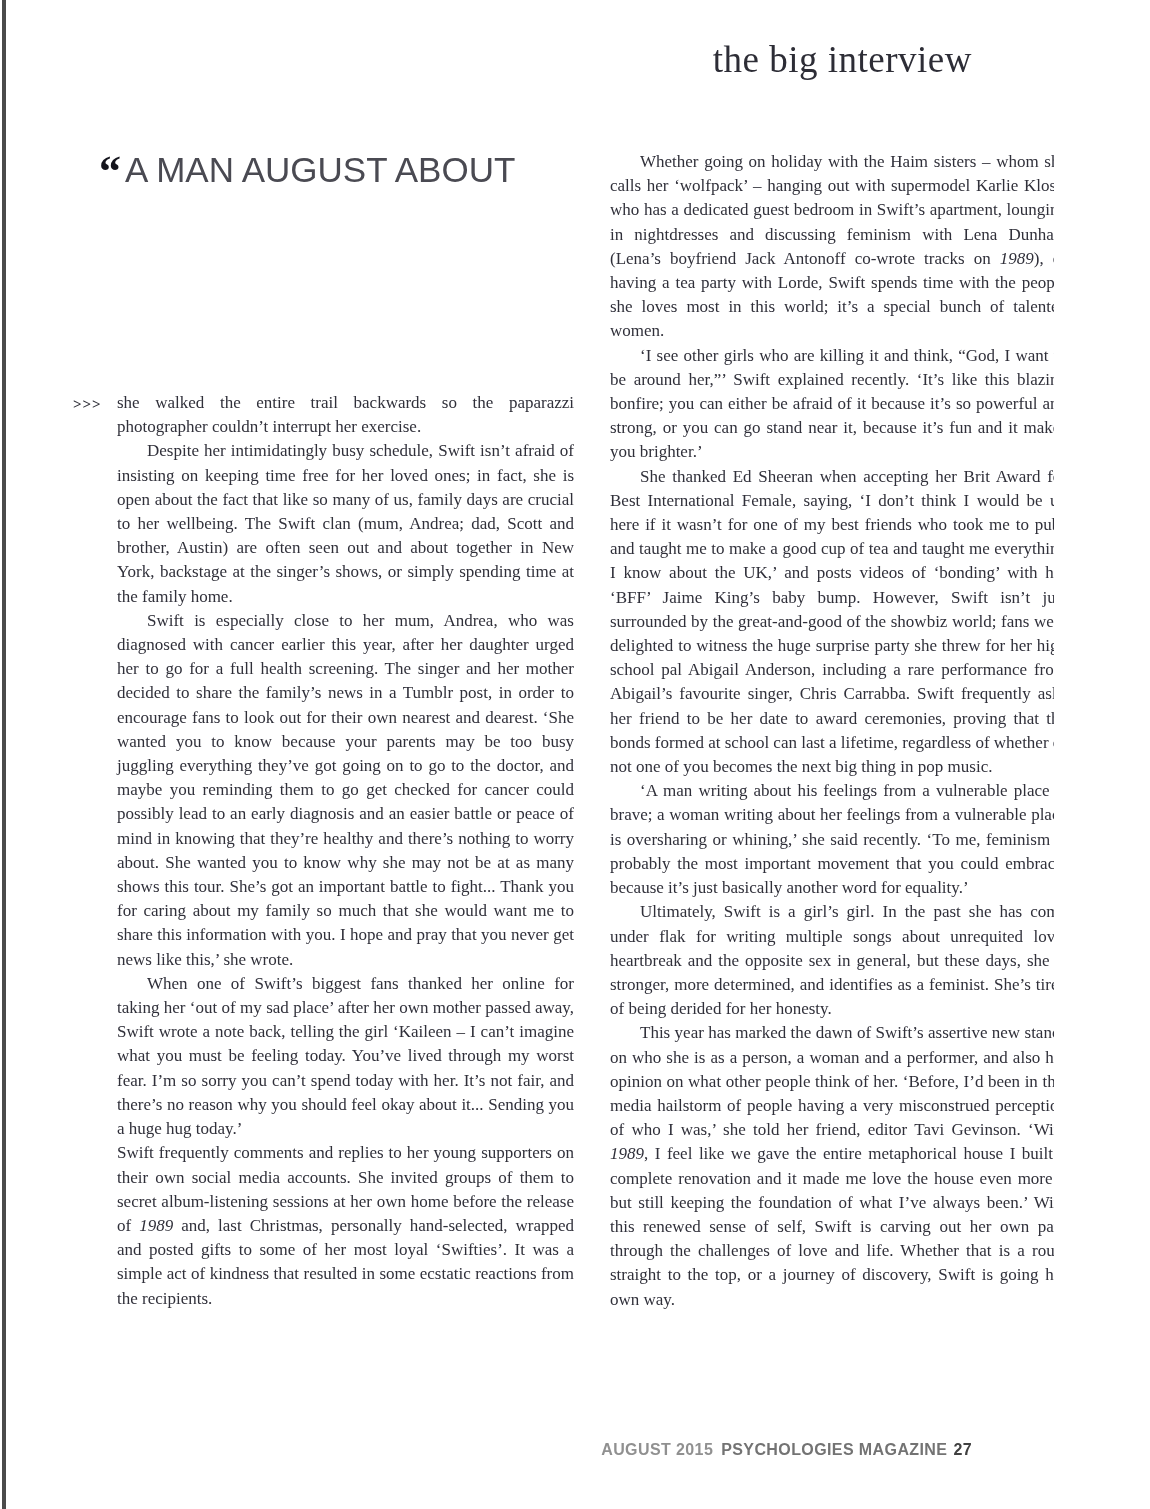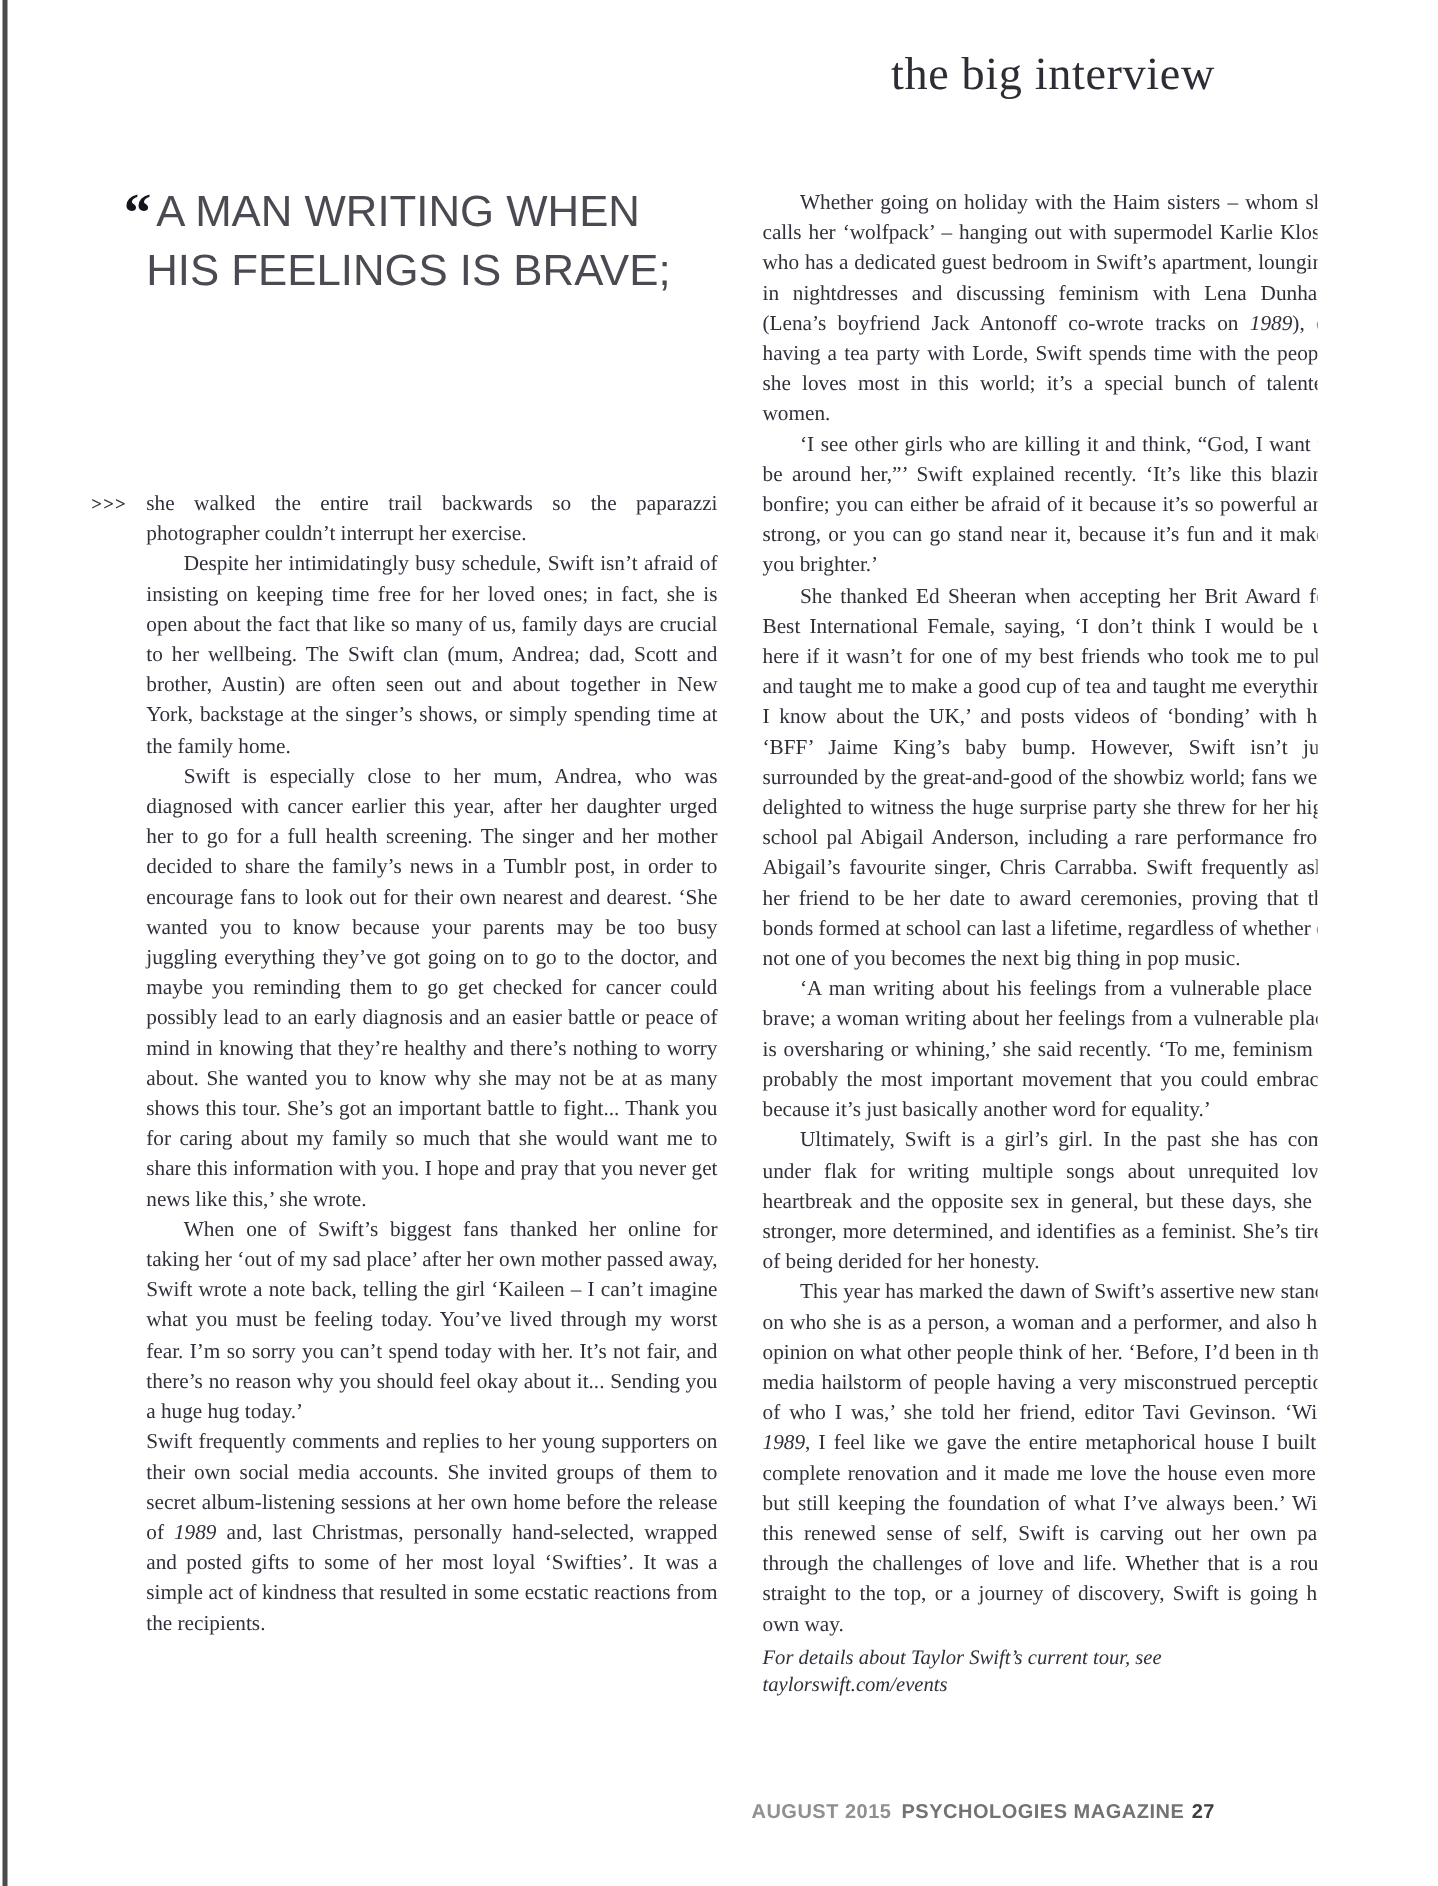--- a/index.html
+++ b/index.html
@@ -74,22 +74,21 @@
 </head>
 <body>
 
 <div class="page">
 
   <div class="edge-line"></div>
 
   <div class="section-label">the big interview</div>
 
   <div class="pull-quote">
-    <span class="pq-line"><span class="pq-quote pq-open">“</span><span>A MAN WRITING WHEN</span></span>
-    <span class="pq-line">HIS FEELINGS IS BRAVE;</span>
+    <span class="pq-line"><span class="pq-quote pq-open">“</span><span>A MAN AUGUST ABOUT</span></span>
   </div>
 
   <div class="col left-col">
     <span class="continuation-marker">&gt;&gt;&gt;</span>
     <div>
         <p class="body-para">she walked the entire trail backwards so the paparazzi photographer couldn’t interrupt her exercise.</p>
         <p class="body-para indent">Despite her intimidatingly busy schedule, Swift isn’t afraid of insisting on keeping time free for her loved ones; in fact, she is open about the fact that like so many of us, family days are crucial to her wellbeing. The Swift clan (mum, Andrea; dad, Scott and brother, Austin) are often seen out and about together in New York, backstage at the singer’s shows, or simply spending time at the family home.</p>
         <p class="body-para indent">Swift is especially close to her mum, Andrea, who was diagnosed with cancer earlier this year, after her daughter urged her to go for a full health screening. The singer and her mother decided to share the family’s news in a Tumblr post, in order to encourage fans to look out for their own nearest and dearest. ‘She wanted you to know because your parents may be too busy juggling everything they’ve got going on to go to the doctor, and maybe you reminding them to go get checked for cancer could possibly lead to an early diagnosis and an easier battle or peace of mind in knowing that they’re healthy and there’s nothing to worry about. She wanted you to know why she may not be at as many shows this tour. She’s got an important battle to fight... Thank you for caring about my family so much that she would want me to share this information with you. I hope and pray that you never get news like this,’ she wrote.</p>
         <p class="body-para indent">When one of Swift’s biggest fans thanked her online for taking her ‘out of my sad place’ after her own mother passed away, Swift wrote a note back, telling the girl ‘Kaileen – I can’t imagine what you must be feeling today. You’ve lived through my worst fear. I’m so sorry you can’t spend today with her. It’s not fair, and there’s no reason why you should feel okay about it... Sending you a huge hug today.’</p>
       </div>
@@ -100,20 +99,19 @@
 
   <div class="col right-col">
     <div>
         <p class="body-para indent">Whether going on holiday with the Haim sisters – whom she calls her ‘wolfpack’ – hanging out with supermodel Karlie Kloss, who has a dedicated guest bedroom in Swift’s apartment, lounging in nightdresses and discussing feminism with Lena Dunham (Lena’s boyfriend Jack Antonoff co-wrote tracks on <em>1989</em>), or having a tea party with Lorde, Swift spends time with the people she loves most in this world; it’s a special bunch of talented women.</p>
         <p class="body-para indent">‘I see other girls who are killing it and think, “God, I want to be around her,”’ Swift explained recently. ‘It’s like this blazing bonfire; you can either be afraid of it because it’s so powerful and strong, or you can go stand near it, because it’s fun and it makes you brighter.’</p>
         <p class="body-para indent">She thanked Ed Sheeran when accepting her Brit Award for Best International Female, saying, ‘I don’t think I would be up here if it wasn’t for one of my best friends who took me to pubs and taught me to make a good cup of tea and taught me everything I know about the UK,’ and posts videos of ‘bonding’ with her ‘BFF’ Jaime King’s baby bump. However, Swift isn’t just surrounded by the great-and-good of the showbiz world; fans were delighted to witness the huge surprise party she threw for her high school pal Abigail Anderson, including a rare performance from Abigail’s favourite singer, Chris Carrabba. Swift frequently asks her friend to be her date to award ceremonies, proving that the bonds formed at school can last a lifetime, regardless of whether or not one of you becomes the next big thing in pop music.</p>
         <p class="body-para indent">‘A man writing about his feelings from a vulnerable place is brave; a woman writing about her feelings from a vulnerable place is oversharing or whining,’ she said recently. ‘To me, feminism is probably the most important movement that you could embrace, because it’s just basically another word for equality.’</p>
         <p class="body-para indent">Ultimately, Swift is a girl’s girl. In the past she has come under flak for writing multiple songs about unrequited love, heartbreak and the opposite sex in general, but these days, she is stronger, more determined, and identifies as a feminist. She’s tired of being derided for her honesty.</p>
         <p class="body-para indent">This year has marked the dawn of Swift’s assertive new stance on who she is as a person, a woman and a performer, and also her opinion on what other people think of her. ‘Before, I’d been in this media hailstorm of people having a very misconstrued perception of who I was,’ she told her friend, editor Tavi Gevinson. ‘With <em>1989</em>, I feel like we gave the entire metaphorical house I built a complete renovation and it made me love the house even more – but still keeping the foundation of what I’ve always been.’ With this renewed sense of self, Swift is carving out her own path through the challenges of love and life. Whether that is a route straight to the top, or a journey of discovery, Swift is going her own way.</p>
       </div>
-    <p class="footnote">For details about Taylor Swift’s current tour, see taylorswift.com/events</p>
   </div>
 
   <div class="page-footer">
     <span class="footer-issue">AUGUST 2015</span><span class="footer-mag">PSYCHOLOGIES MAGAZINE</span><span class="footer-page">27</span>
   </div>
 
 </div>
 
 </body></html>

